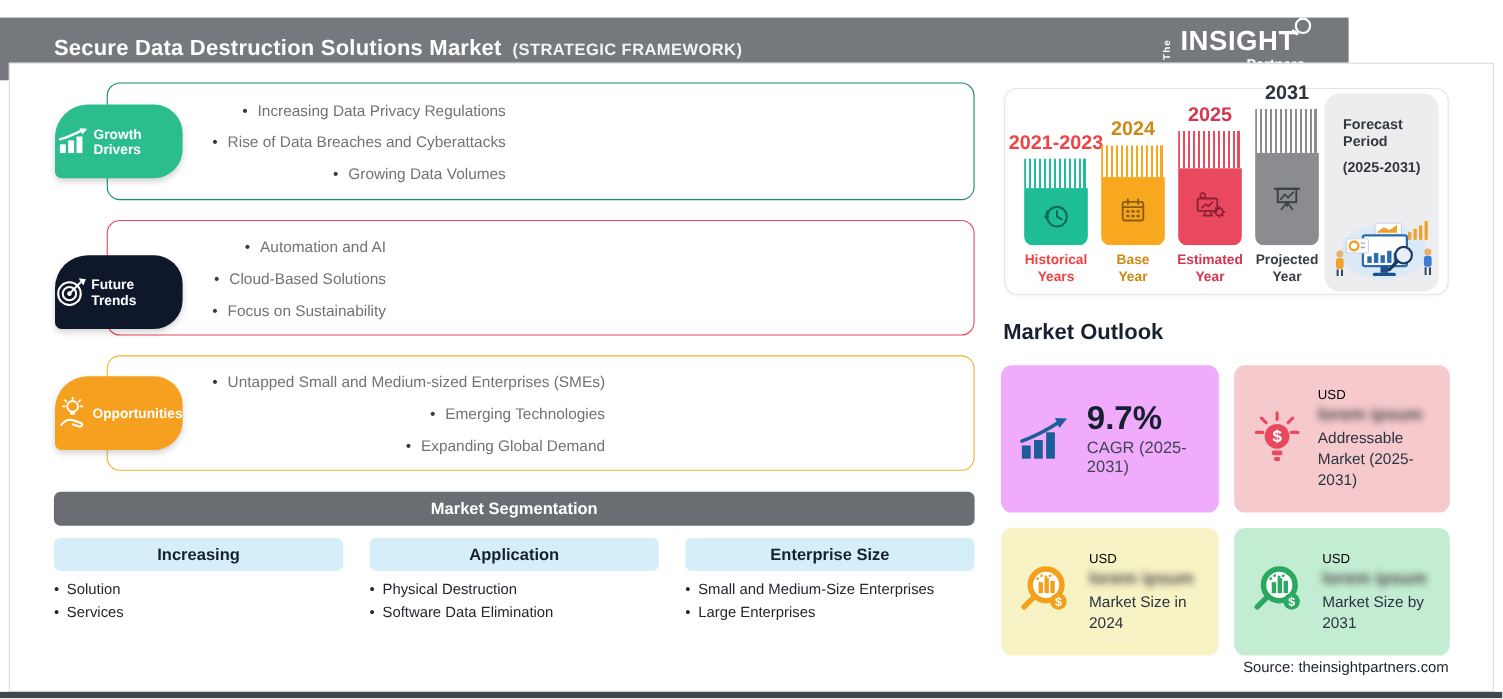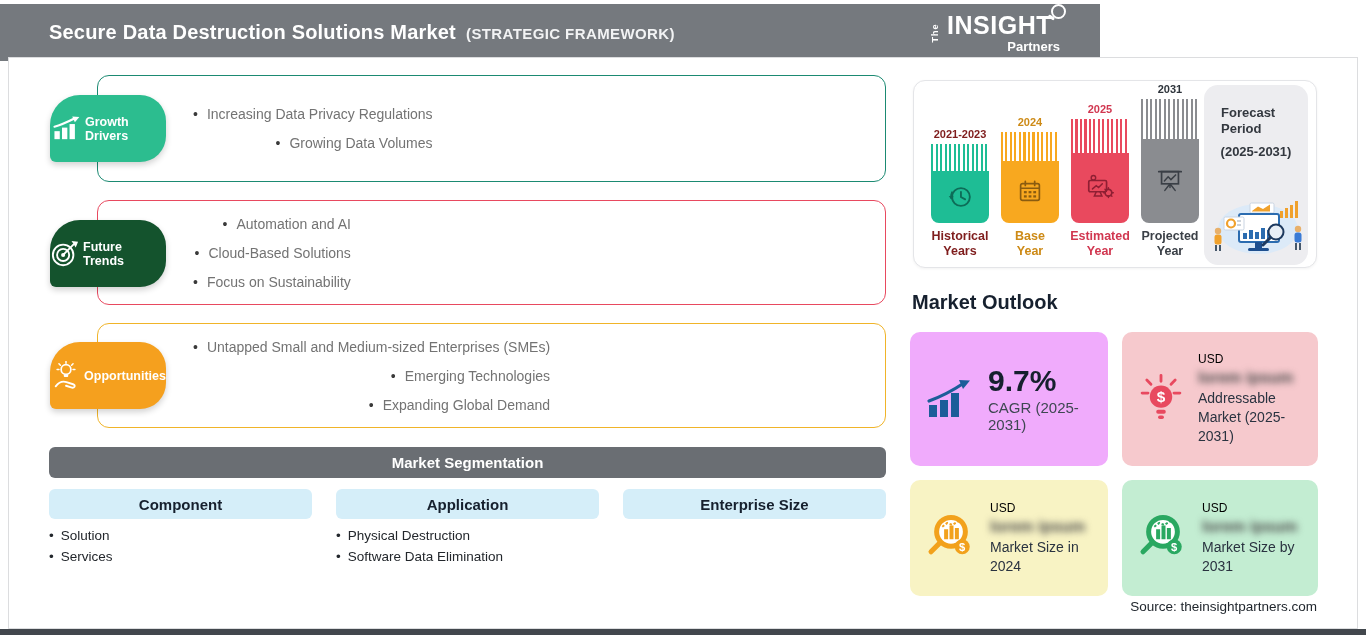--- a/index.html
+++ b/index.html
@@ -1,21 +1,21 @@
 <!DOCTYPE html>
 <html><head>
 <meta charset="utf-8">
 <style>
   * { margin:0; padding:0; box-sizing:border-box; }
   html,body { background:#fff; }
   body { font-family:"Liberation Sans", sans-serif; }
   #page { position:relative; width:1366px; height:635px; background:#fff; overflow:hidden; }
 
   
-  .header { position:absolute; top:4px; left:0; width:1100px; height:57px; background:#75797e;
+  .header { position:absolute; top:16px; left:0; width:1226px; height:57px; background:#75797e;
             display:flex; align-items:center; justify-content:space-between; padding:0 38px 0 49px; }
   .title-wrap { display:flex; align-items:baseline; gap:10px; }
   .title { color:#fff; font-size:20px; font-weight:bold; letter-spacing:.2px; }
   .subtitle { color:#f2f3f4; font-size:15px; font-weight:600; letter-spacing:.4px; }
   .logo { display:flex; align-items:center; gap:3px; color:#fff; }
   .logo-the { font-size:9px; font-weight:bold; letter-spacing:1px; transform:rotate(-90deg) ; }
   .logo-main { display:flex; flex-direction:column; align-items:flex-end; line-height:1; }
   .logo-insight { position:relative; font-size:25px; font-weight:bold; letter-spacing:0.5px; padding-right:10px; }
   .logo-ring { position:absolute; right:-4px; top:-9px; width:15px; height:15px; border:2.5px solid #fff; border-radius:50%; }
   .logo-ring::after { content:""; position:absolute; left:-5px; bottom:-2px; width:7px; height:2.5px; background:#fff; transform:rotate(35deg); border-radius:2px; }
@@ -31,46 +31,46 @@
   .info-box li { font-size:14px; color:#737373;text-align:right; }
   .info-box li::before { content:"•"; margin-right:9px; color:#3a3a3a; }
   .box-drivers { top:75px; height:107px; border:1.6px solid #1b8a72; }
   .box-trends { top:200px; height:105px; border:1.6px solid #e8495f; }
   .box-opps { top:323px; height:105px; border:1.6px solid #f0b429; }
 
   .badge { position:absolute; left:50px; width:116px; height:67px; border-radius:30px 26px 26px 6px;
            display:flex; flex-direction:row; align-items:center; justify-content:flex-end; gap:3px;
            box-shadow:0 3px 6px rgba(0,0,0,.18); z-index:2; }
   .badge-drivers { top:95px; background:#2cbd8f; }
-  .badge-trends { top:220px; background:#14532d; }
+  .badge-trends { top:232px; background:#0f172a; }
   .badge-opps { top:342px; background:#f5a01e; }
   .badge-label { color:#fff; font-size:12.5px; font-weight:bold; }
 
   
   .seg-title { position:absolute; left:49px; top:447px; width:837px; height:31px; background:#6a6e73; border-radius:6px;
                display:flex; align-items:center; justify-content:center; color:#fff; font-size:15px; font-weight:bold; }
   .seg-head { position:absolute; top:489px; width:263px; height:30px; background:#d5eef9; border-radius:6px;
               display:flex; align-items:center; justify-content:center; font-size:15px; font-weight:bold; color:#16202e; }
   .seg-head.c0 { left:49px; } .seg-head.c1 { left:336px; } .seg-head.c2 { left:623px; }
   .seg-list { position:absolute; top:525px; list-style:none; }
   .seg-list.c0 { left:49px; } .seg-list.c1 { left:336px; } .seg-list.c2 { left:623px; }
   .seg-list li { font-size:13.5px; color:#23272c; line-height:21px; }
   .seg-list li::before { content:"•"; margin-right:7px; }
 
   
   .tl-panel { position:absolute; left:913px; top:80px; width:404px; height:188px; background:#fff;
               border:1px solid #e4e5e8; border-radius:12px; box-shadow:0 1px 3px rgba(0,0,0,.05); }
   .tl-bars { position:absolute; left:17px; top:0; height:178px; display:flex; align-items:flex-end; gap:12px; }
   .tl-group { display:flex; flex-direction:column; align-items:center; width:58px; }
-  .tl-year { font-size:11px; font-weight:bold; margin-bottom:4px; white-space:nowrap; }
+  .tl-year { font-size:18px; font-weight:bold; margin-bottom:4px; white-space:nowrap; }
   .tl-bar { width:58px; display:flex; flex-direction:column; border-radius:0 0 8px 8px; overflow:hidden; }
   .tl-stripes { width:100%; }
   .tl-solid { flex:1; display:flex; align-items:center; justify-content:center; }
   .tl-caption { margin-top:6px; font-size:12.5px; font-weight:bold; text-align:center; line-height:1.2; }
-  .g-green .tl-year, .g-green .tl-caption { color:#7f1d1d; }
+  .g-green .tl-year, .g-green .tl-caption { color:#ef4444; }
   .g-orange .tl-year, .g-orange .tl-caption { color:#cd8a16; }
   .g-red .tl-year, .g-red .tl-caption { color:#d13750; }
   .g-gray .tl-year { color:#2e343b; } .g-gray .tl-caption { color:#3b4047; }
   .g-green .tl-bar { height:79px; } .g-green .tl-stripes { height:27px; background:repeating-linear-gradient(90deg,#1ebd95 0 2px,#fff 2px 4.5px); }
   .g-green .tl-solid { background:#1ebd95; }
   .g-orange .tl-bar { height:91px; } .g-orange .tl-stripes { height:29px; background:repeating-linear-gradient(90deg,#f8a81f 0 2px,#fff 2px 4.5px); }
   .g-orange .tl-solid { background:#f8a81f; }
   .g-red .tl-bar { height:104px; } .g-red .tl-stripes { height:34px; background:repeating-linear-gradient(90deg,#e9495e 0 2px,#fff 2px 4.5px); }
   .g-red .tl-solid { background:#e9495e; }
   .g-gray .tl-bar { height:124px; } .g-gray .tl-stripes { height:40px; background:repeating-linear-gradient(90deg,#8a8c90 0 2px,#fff 2px 4.5px); }
@@ -117,20 +117,21 @@
         <span class="logo-partners">Partners</span>
       </span>
     </div>
   </div>
 
   <div class="content-frame"></div>
 
   <div class="info-box box-drivers">
     <ul>
       <li>Increasing Data Privacy Regulations</li>
+      <li>Rise of Data Breaches and Cyberattacks</li>
       <li>Growing Data Volumes</li>
     </ul>
   </div>
   <div class="badge badge-drivers">
     <span>
       <svg width="32" height="25" viewBox="0 0 36 28">
         <rect x="5" y="17" width="6" height="9" fill="#fff"></rect>
         <rect x="13.5" y="13" width="6" height="13" fill="#fff"></rect>
         <rect x="22" y="9" width="6" height="17" fill="#fff"></rect>
         <path d="M5 12 C13 10 21 6 28 2.5" stroke="#fff" stroke-width="2.4" fill="none" stroke-linecap="round"></path>
@@ -173,30 +174,34 @@
         <circle cx="16" cy="9" r="5.2" stroke="#fff" stroke-width="1.8" fill="none"></circle>
         <rect x="13.6" y="14.5" width="4.8" height="2.6" rx="1" fill="#fff"></rect>
         <path d="M16 0.5 V2.5 M8.5 3 L10 4.5 M23.5 3 L22 4.5 M6.5 9 H8.5 M23.5 9 H25.5" stroke="#fff" stroke-width="1.6" stroke-linecap="round"></path>
         <path d="M5 27 Q10 20.5 16.5 22.5 L23.5 24.8 Q26 25.7 25 27.4 Q24 29 21.5 28.2 L16 26.4" stroke="#fff" stroke-width="2" fill="none" stroke-linecap="round"></path>
       </svg>
     </span>
     <span class="badge-label">Opportunities</span>
   </div>
 
   <div class="seg-title">Market Segmentation</div>
-  <div class="seg-head c0">Component</div>
+  <div class="seg-head c0">Increasing</div>
   <div class="seg-head c1">Application</div>
   <div class="seg-head c2">Enterprise Size</div>
   <ul class="seg-list c0">
     <li>Solution</li>
     <li>Services</li>
   </ul>
   <ul class="seg-list c1">
     <li>Physical Destruction</li>
     <li>Software Data Elimination</li>
+  </ul>
+  <ul class="seg-list c2">
+    <li>Small and Medium-Size Enterprises</li>
+    <li>Large Enterprises</li>
   </ul>
 
   <div class="tl-panel">
     <div class="tl-bars">
       <div class="tl-group g-green">
         <span class="tl-year">2021-2023</span>
         <div class="tl-bar">
           <div class="tl-stripes"></div>
           <div class="tl-solid">
             <span>

